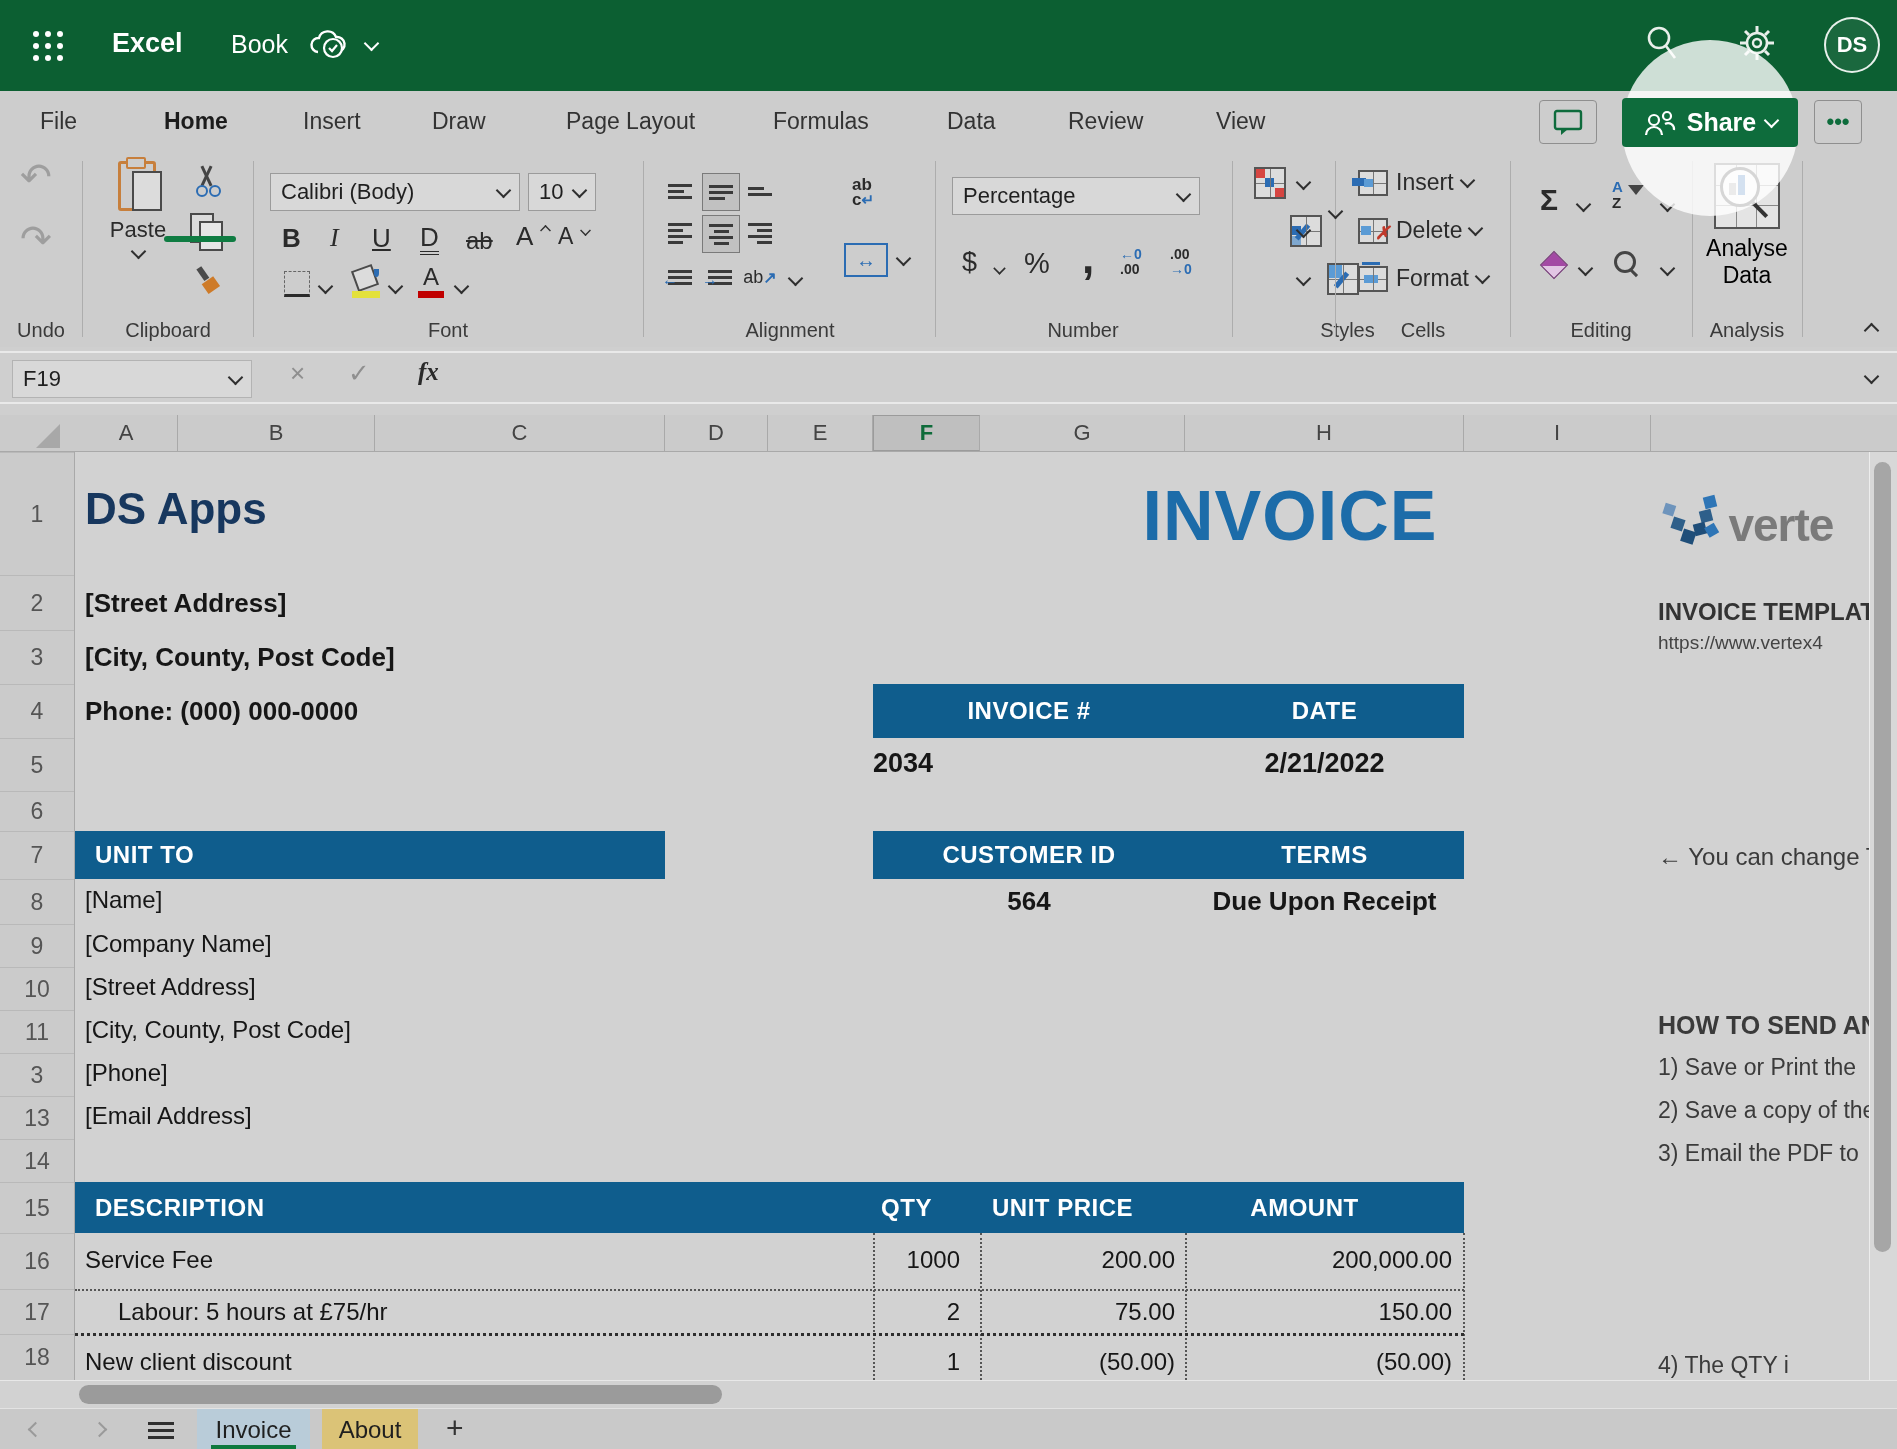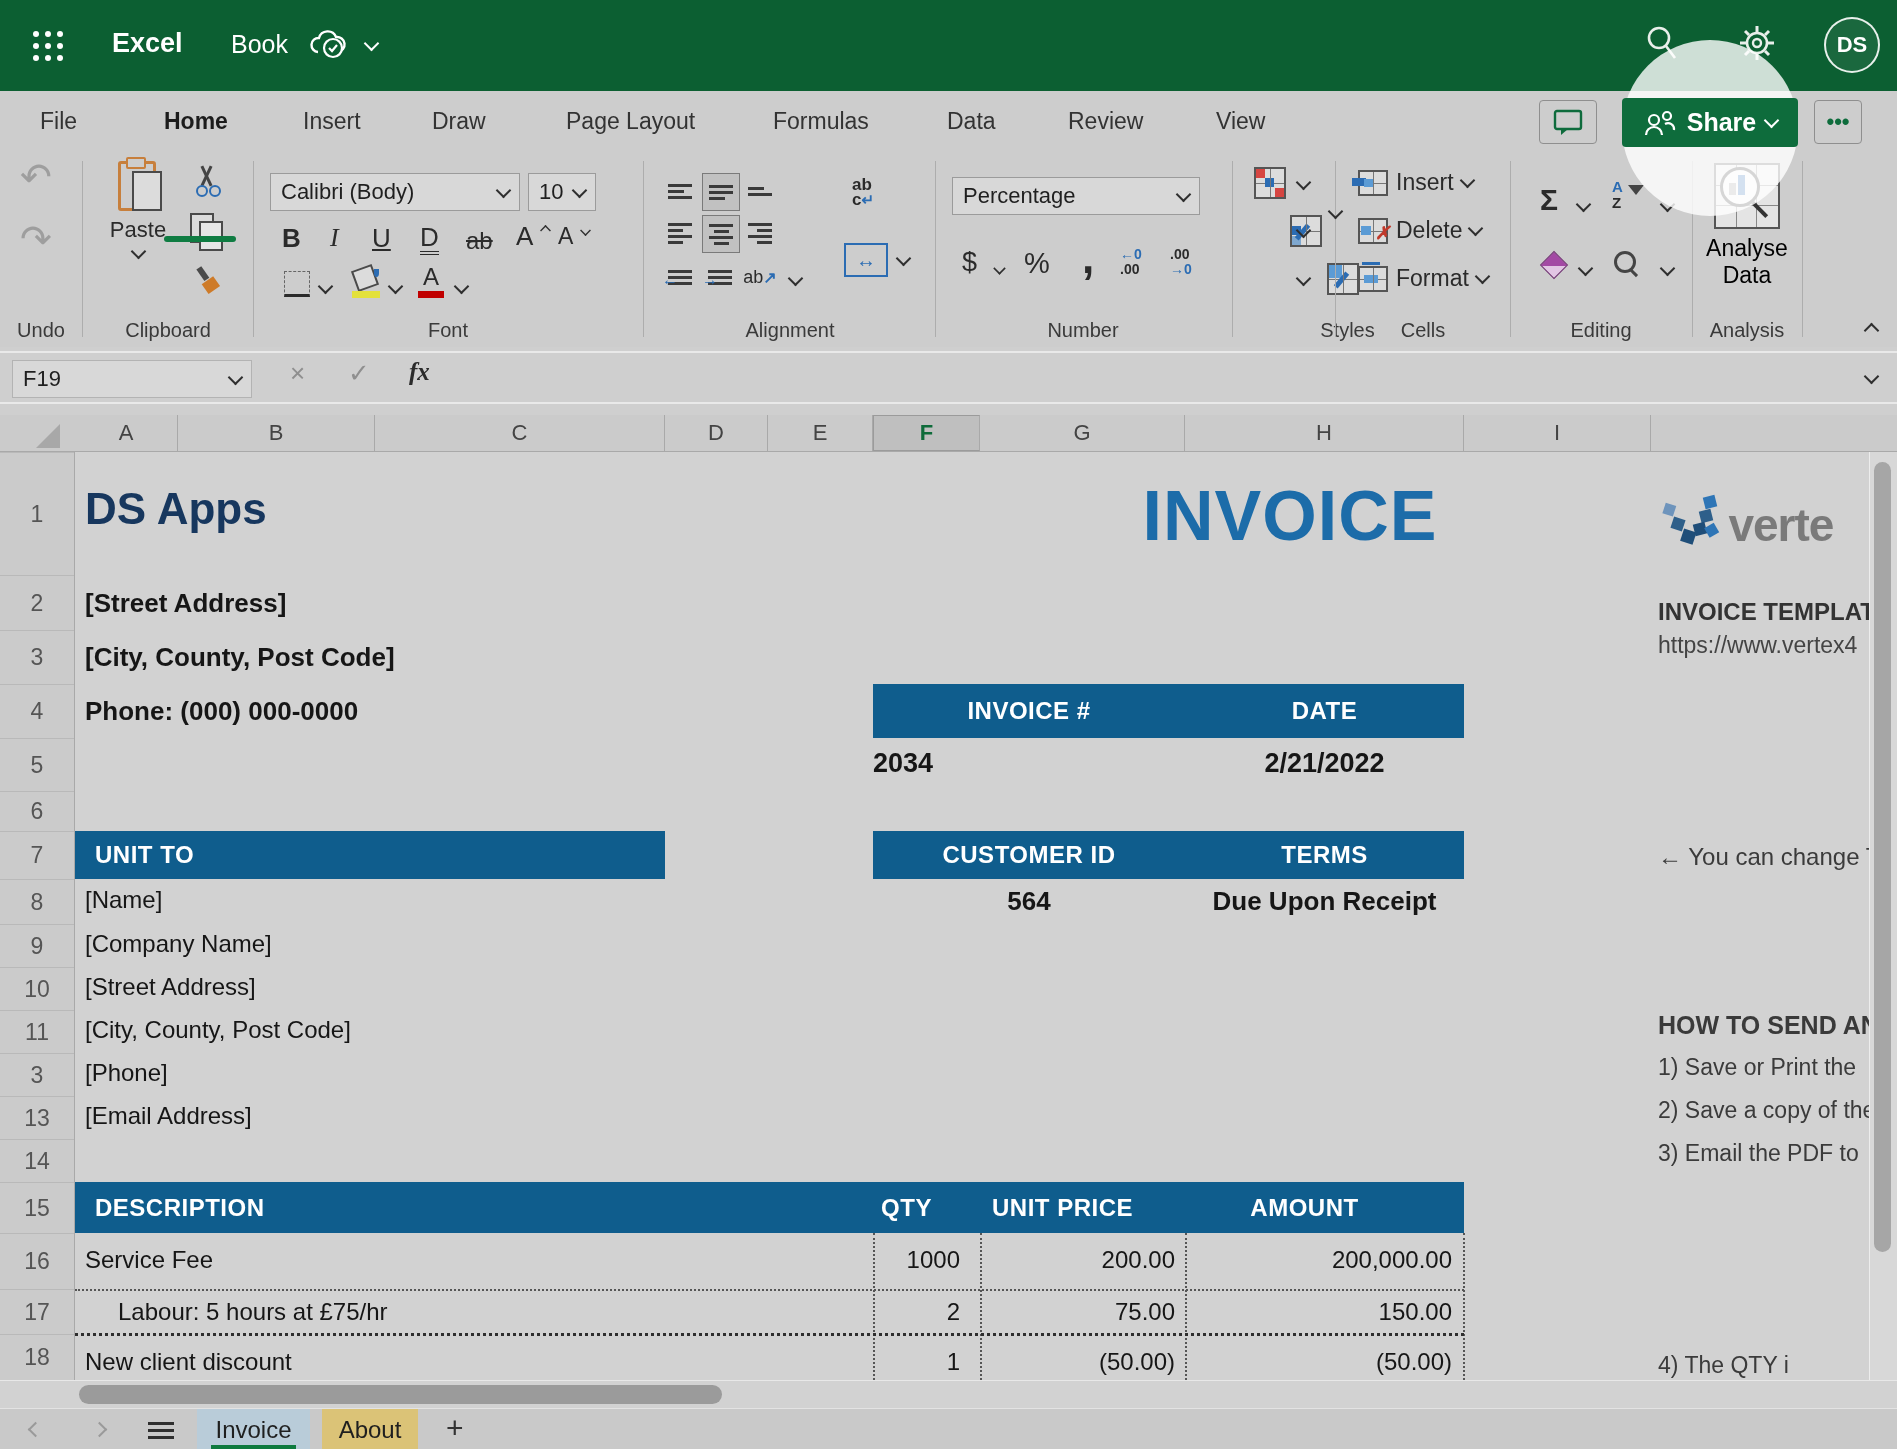--- a/index.html
+++ b/index.html
@@ -442,21 +442,21 @@
     <span class="cv up" style="position:absolute;left:1866px;top:174px;"></span>
   </div>
 
   <div class="fbar">
     <div class="namebox">
       <span>F19</span>
       <span class="cv" style="margin-top:-4px"></span>
     </div>
     <span class="fbtn" style="left:290px;">×</span>
     <span class="fbtn" style="left:348px;">✓</span>
-    <span class="fbtn fx" style="left:409px;font-size:25px;text-align:right;">fx</span>
+    <span class="fbtn fx" style="left:418px;font-size:25px;text-align:right;">fx</span>
     <span class="cv" style="position:absolute;left:1866px;top:18px;"></span>
   </div>
 
   <div class="colheads">
     <div class="colhead" style="left:75px;width:103px;">A</div>
     <div class="colhead" style="left:178px;width:197px;">B</div>
     <div class="colhead" style="left:375px;width:290px;">C</div>
     <div class="colhead" style="left:665px;width:103px;">D</div>
     <div class="colhead" style="left:768px;width:105px;">E</div>
     <div class="colhead sel" style="left:873px;width:107px;">F</div>
@@ -503,21 +503,21 @@
           <rect x="24" y="38" width="13" height="13" fill="#1F4E79" transform="rotate(18 30 44)"></rect>
           <rect x="46" y="4" width="12" height="12" fill="#2E75B6" transform="rotate(-14 52 10)"></rect>
           <rect x="42" y="18" width="12" height="12" fill="#2E5F8A" transform="rotate(-14 48 24)"></rect>
           <rect x="36" y="31" width="12" height="12" fill="#1F4E79" transform="rotate(-14 42 37)"></rect>
           <rect x="48" y="33" width="11" height="11" fill="#2E75B6" transform="rotate(-30 53 38)"></rect>
         </g>
       </svg>
       <span style="font-size:46px;font-weight:700;color:#7A7A7A;letter-spacing:-1px;vertical-align:middle;">verte</span>
     </div>
     <div class="sidebar-txt" style="top:146px;font-size:24px;font-weight:700;color:#333;">INVOICE TEMPLATES</div>
-    <div class="sidebar-txt" style="top:180px;font-size:23px;color:#444;">https://www.vertex4</div>
+    <div class="sidebar-txt" style="top:180px;font-size:19px;color:#444;">https://www.vertex4</div>
 
     <div class="band" style="left:873px;top:232px;width:591px;height:54px;">
       <span class="bandlabel" style="width:312px;text-align:center;">INVOICE #</span>
       <span class="bandlabel" style="width:279px;text-align:center;">DATE</span>
     </div>
     <div class="celltxt" style="left:873px;top:296px;width:312px;text-align:left;font-size:27px;font-weight:700;">2034</div>
     <div class="celltxt" style="left:1185px;top:296px;width:279px;text-align:center;font-size:27px;font-weight:700;">2/21/2022</div>
 
     <div class="band" style="left:75px;top:379px;width:590px;height:48px;padding-left:20px;box-sizing:border-box;">
       <span class="bandlabel">UNIT TO</span>

